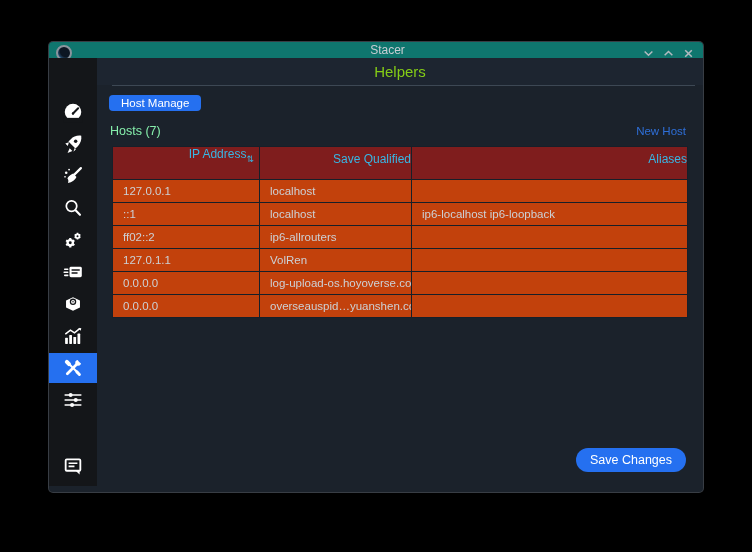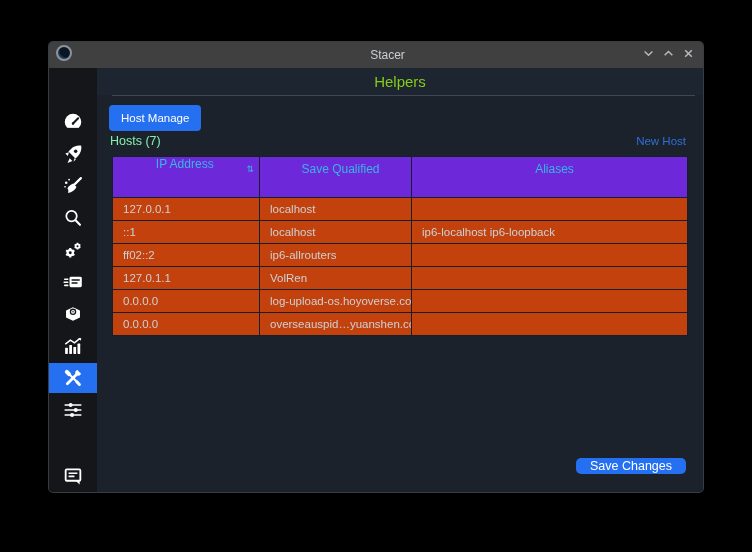--- a/index.html
+++ b/index.html
@@ -4,21 +4,21 @@
 <style>
   * { margin:0; padding:0; box-sizing:border-box; }
   html,body { width:752px; height:552px; background:#000; overflow:hidden;
               font-family:"Liberation Sans", sans-serif; }
 
   .window { position:absolute; left:49px; top:42px; width:654px; height:450px;
             background:#1b222b; border-radius:4px; overflow:hidden;
             box-shadow:0 0 0 1px #383d44; }
 
   
-  .titlebar { position:relative; height:26px; background:#404040;
+  .titlebar { position:relative; height:16px; background:#0f766e;
               display:flex; align-items:center;padding-left:23px; }
   .app-icon { position:absolute; left:7px; top:3px; width:16px; height:16px;
               border-radius:50%; border:2px solid #8b949d;
               background:radial-gradient(circle at 68% 32%, #0c1623 52%, #3c82bd 95%); }
   .win-title { flex:1; text-align:center; color:#c9ced3; font-size:12px; }
   .controls { position:absolute; right:9px; top:0; height:22px;
               display:flex; gap:9px; align-items:center; }
   .ctrl { width:11px; height:11px; display:flex; align-items:center;
           justify-content:center; cursor:default; }
 
@@ -33,41 +33,41 @@
   .content { position:relative; flex:1; background:#1b222b; }
   .page-header { position:absolute; top:0; left:0; right:0; height:27px;
                  background:#1d2530; }
   .page-title { position:absolute; top:5px; left:0; right:0; text-align:center;
                 color:#84cc16; font-size:15px; }
   .header-divider { position:absolute; top:27px; left:15px; right:8px;
                     height:1px; background:#3d4854; }
 
   .btn { border:none; color:#fff; background:#2570f0; border-radius:4px;
          font-family:"Liberation Sans", sans-serif; cursor:pointer; }
-  .host-manage { position:absolute; left:12px; top:37px; height:26px;
+  .host-manage { position:absolute; left:12px; top:37px; height:16px;
                  padding:0 12px; font-size:11.5px; }
   .hosts-label { position:absolute; left:13px; top:66px; color:#86efac;
                  font-size:12.5px; }
   .new-host { position:absolute; right:17px; top:67px; color:#2e6fd8;
               font-size:11.5px; cursor:pointer; }
 
   
   table.hosts { position:absolute; left:15px; top:88px; width:576px;
                 border-collapse:collapse; table-layout:fixed; }
-  table.hosts th { background:#6d28d9; color:#38b6e4; font-weight:normal;
-                   font-size:12px; text-align:center; height:24px;
-                   padding:0 0 16px 10px; border:1px solid #171f29; }
+  table.hosts th { background:#7f1d1d; color:#38b6e4; font-weight:normal;
+                   font-size:12px; text-align:right; height:24px;
+                   padding:0 0 8px 10px; border:1px solid #171f29; }
   table.hosts td { background:#c2410c; color:#ccd1d6; font-size:11.5px;
                    height:23px; padding:0 0 0 10px; border:1px solid #171f29;
                    white-space:nowrap; overflow:hidden; }
   .sort-indicator { float:right; margin-right:5px; font-size:9px;
                     color:#38b6e4; line-height:24px; }
 
-  .save-btn { position:absolute; right:17px; top:390px; height:16px;
-              padding:0 14px; font-size:12.5px; border-radius:5px; }
+  .save-btn { position:absolute; right:17px; top:390px; height:24px;
+              padding:0 14px; font-size:12.5px; border-radius:12px; }
 </style>
 </head>
 <body>
 
 <div class="window">
 
   <div class="titlebar">
     <div class="app-icon"></div>
     <div class="win-title">Stacer</div>
     <div class="controls">

